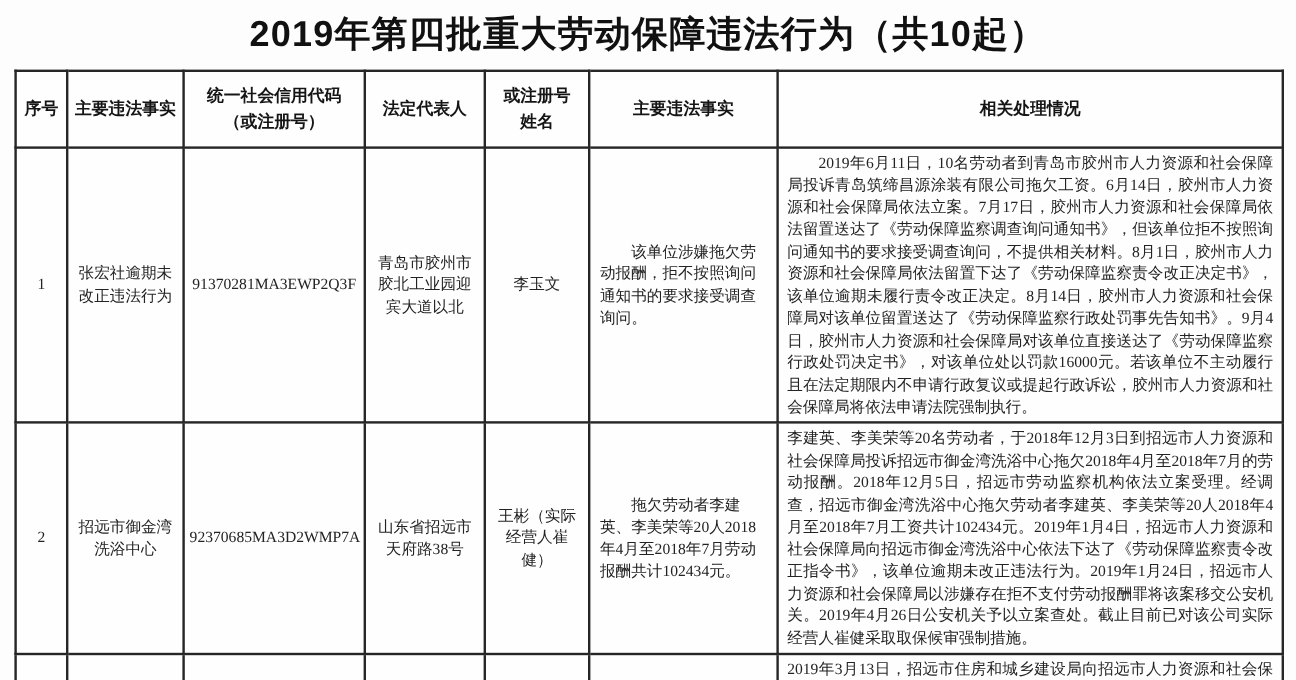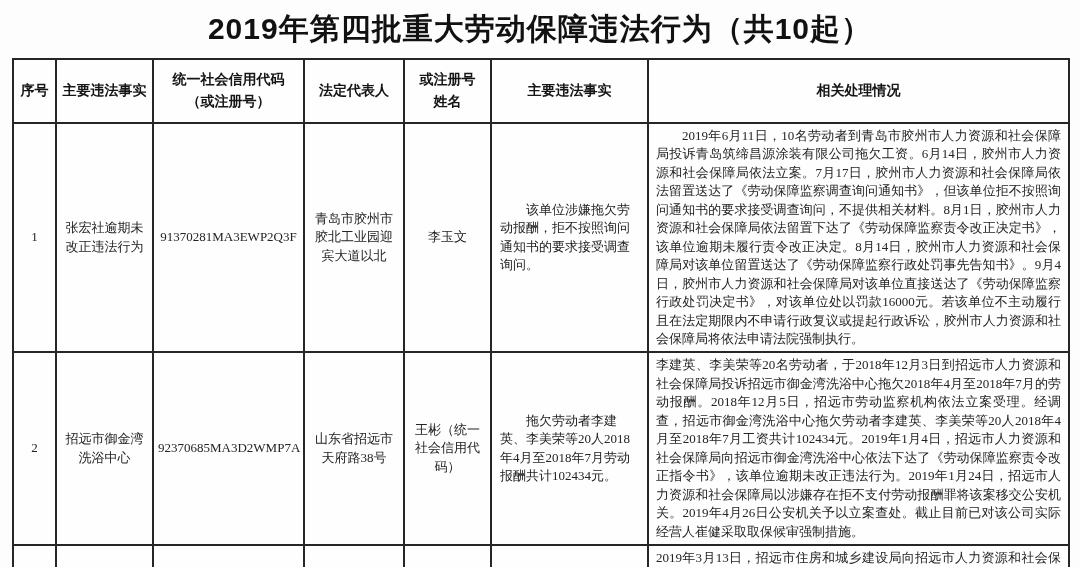--- a/index.html
+++ b/index.html
@@ -109,21 +109,21 @@
       <td class="c">青岛市胶州市胶北工业园迎宾大道以北</td>
       <td class="c">李玉文</td>
       <td class="violation">该单位涉嫌拖欠劳动报酬，拒不按照询问通知书的要求接受调查询问。</td>
       <td class="handling ind">2019年6月11日，10名劳动者到青岛市胶州市人力资源和社会保障局投诉青岛筑缔昌源涂装有限公司拖欠工资。6月14日，胶州市人力资源和社会保障局依法立案。7月17日，胶州市人力资源和社会保障局依法留置送达了《劳动保障监察调查询问通知书》，但该单位拒不按照询问通知书的要求接受调查询问，不提供相关材料。8月1日，胶州市人力资源和社会保障局依法留置下达了《劳动保障监察责令改正决定书》，该单位逾期未履行责令改正决定。8月14日，胶州市人力资源和社会保障局对该单位留置送达了《劳动保障监察行政处罚事先告知书》。9月4日，胶州市人力资源和社会保障局对该单位直接送达了《劳动保障监察行政处罚决定书》，对该单位处以罚款16000元。若该单位不主动履行且在法定期限内不申请行政复议或提起行政诉讼，胶州市人力资源和社会保障局将依法申请法院强制执行。</td>
     </tr>
     <tr class="r2">
       <td class="c">2</td>
       <td class="c">招远市御金湾洗浴中心</td>
       <td class="c">92370685MA3D2WMP7A</td>
       <td class="c">山东省招远市天府路38号</td>
-      <td class="c">王彬（统一社会信用代码）</td>
+      <td class="c">王彬（实际经营人崔健）</td>
       <td class="violation">拖欠劳动者李建英、李美荣等20人2018年4月至2018年7月劳动报酬共计102434元。</td>
       <td class="handling">李建英、李美荣等20名劳动者，于2018年12月3日到招远市人力资源和社会保障局投诉招远市御金湾洗浴中心拖欠2018年4月至2018年7月的劳动报酬。2018年12月5日，招远市劳动监察机构依法立案受理。经调查，招远市御金湾洗浴中心拖欠劳动者李建英、李美荣等20人2018年4月至2018年7月工资共计102434元。2019年1月4日，招远市人力资源和社会保障局向招远市御金湾洗浴中心依法下达了《劳动保障监察责令改正指令书》，该单位逾期未改正违法行为。2019年1月24日，招远市人力资源和社会保障局以涉嫌存在拒不支付劳动报酬罪将该案移交公安机关。2019年4月26日公安机关予以立案查处。截止目前已对该公司实际经营人崔健采取取保候审强制措施。</td>
     </tr>
     <tr class="r3">
       <td class="c">3</td>
       <td class="c">张宏社</td>
       <td class="c">身份证号：
 41232219730219589X</td>
       <td class="c">住址河南省商丘市睢阳区勒马乡李桥村张庄53号</td>
       <td class="c"></td>

